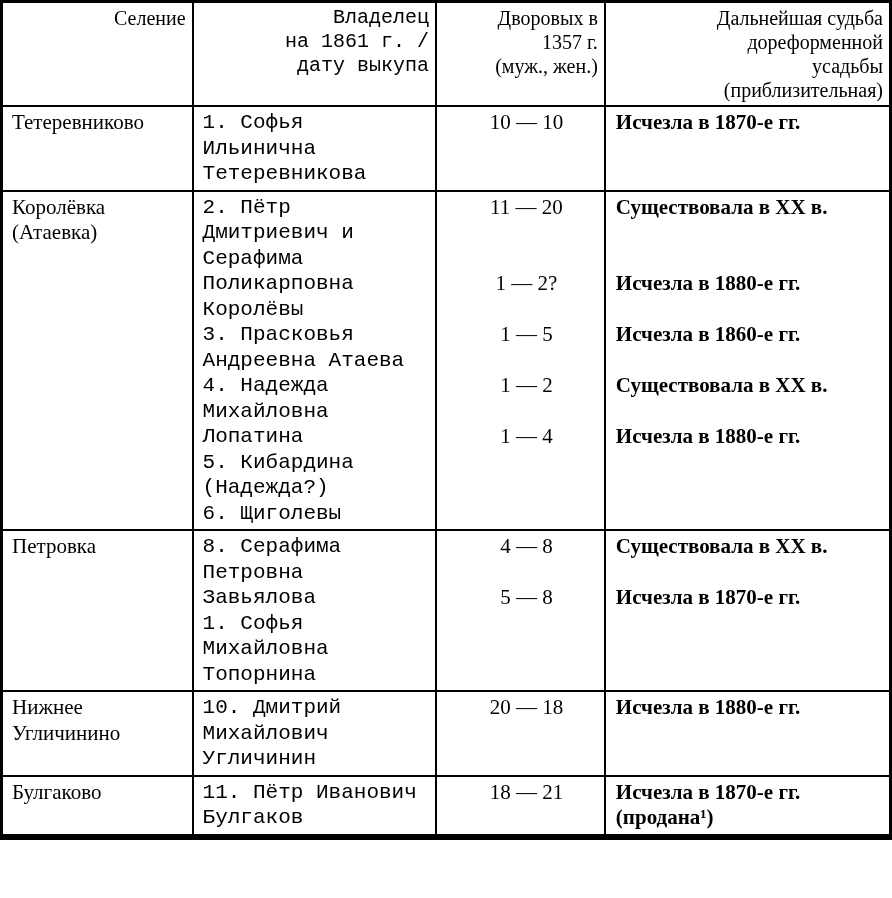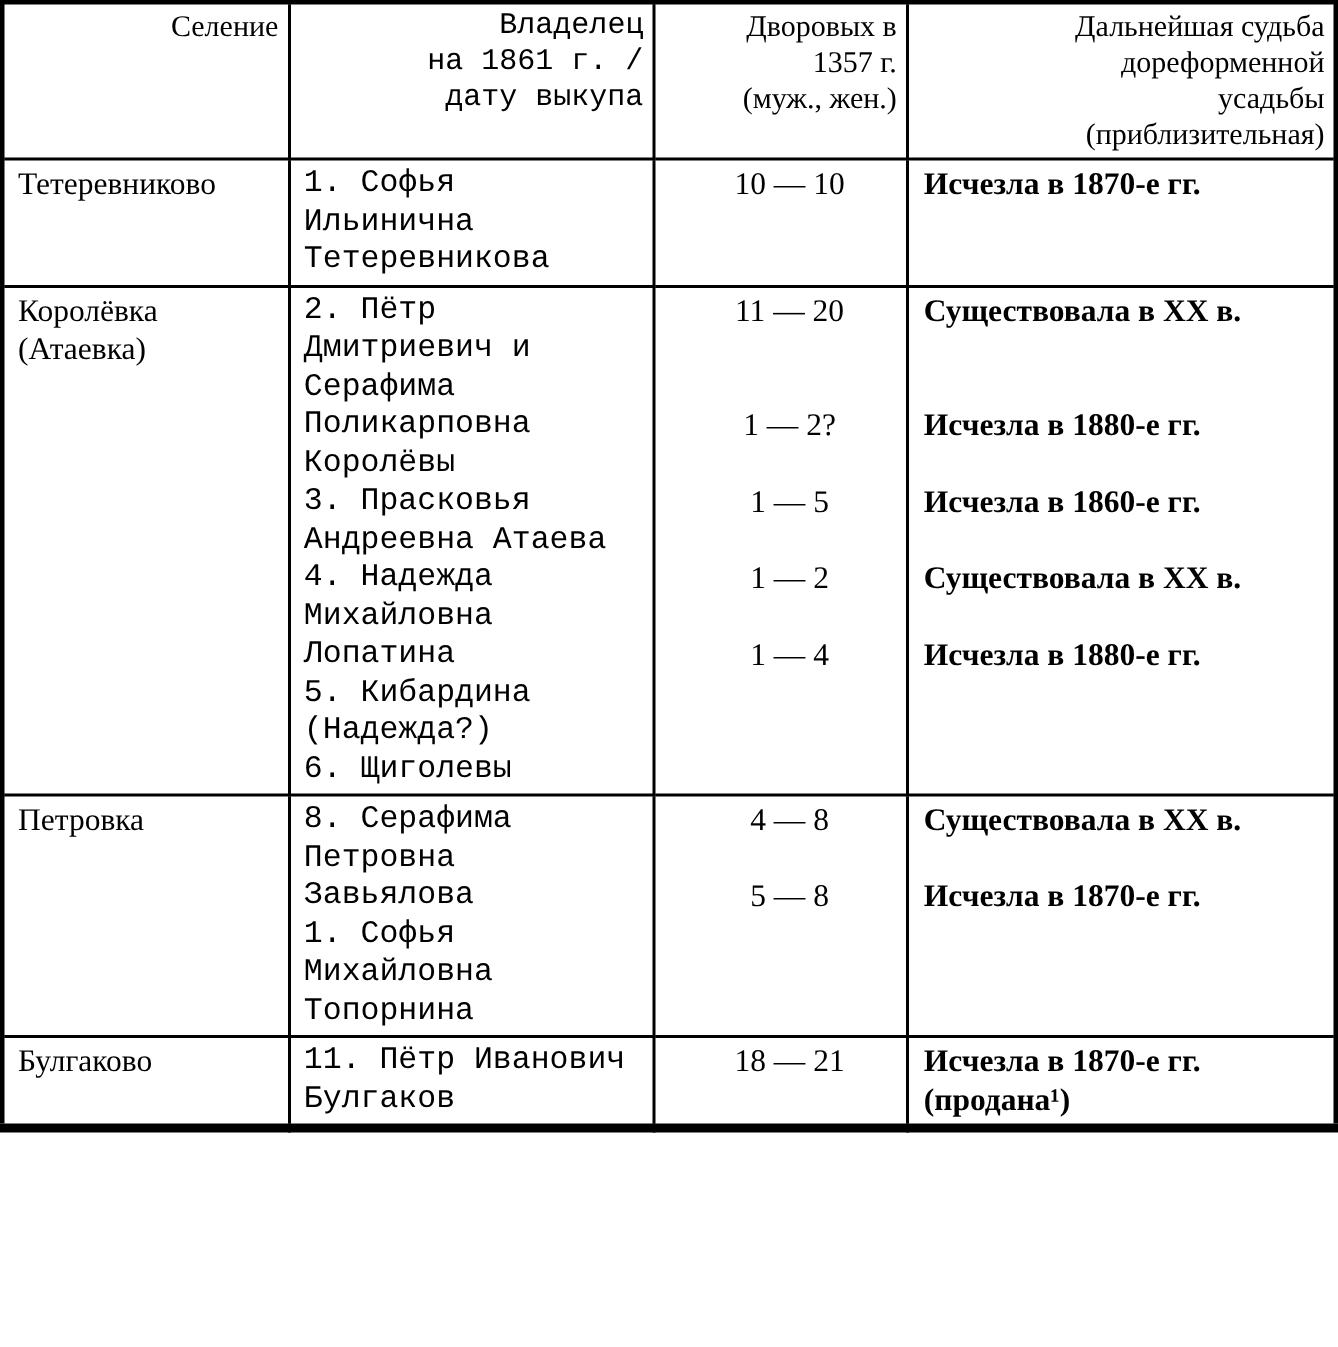--- a/index.html
+++ b/index.html
@@ -178,20 +178,37 @@
           <div class="line">Существовала в XX в.</div>
           <div class="line">&nbsp;</div>
           <div class="line">Исчезла в 1870-е гг.</div>
           <div class="line">&nbsp;</div>
           <div class="line">&nbsp;</div>
           <div class="line">&nbsp;</div>
         </td>
     </tr>
     <tr>
       <td class="col-settlement">
+          <div class="line">Нижнее</div>
+          <div class="line">Угличинино</div>
+        </td>
+      <td class="col-owner">
+          <div class="line">10. Дмитрий</div>
+          <div class="line">Михайлович</div>
+          <div class="line">Угличинин</div>
+        </td>
+      <td class="col-serfs">
+          <div class="line">20 — 18</div>
+        </td>
+      <td class="col-fate">
+          <div class="line">Исчезла в 1880-е гг.</div>
+        </td>
+    </tr>
+    <tr>
+      <td class="col-settlement">
           <div class="line">Булгаково</div>
         </td>
       <td class="col-owner">
           <div class="line">11. Пётр Иванович</div>
           <div class="line">Булгаков</div>
         </td>
       <td class="col-serfs">
           <div class="line">18 — 21</div>
         </td>
       <td class="col-fate">

